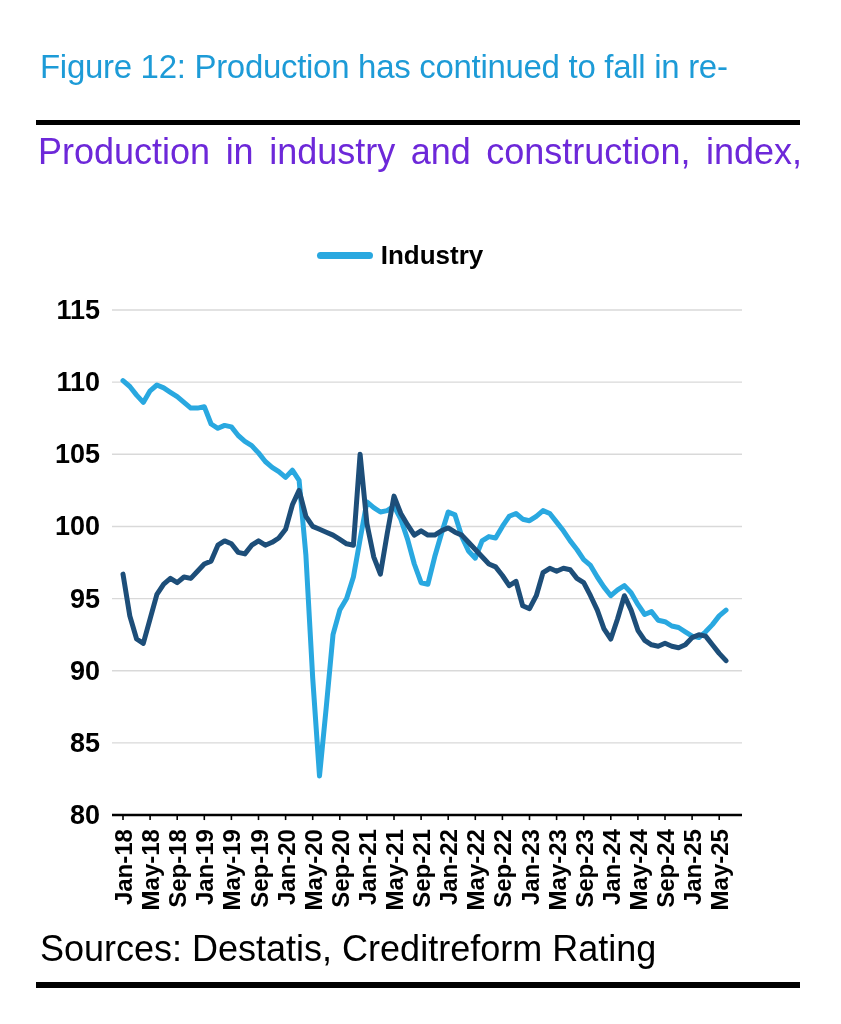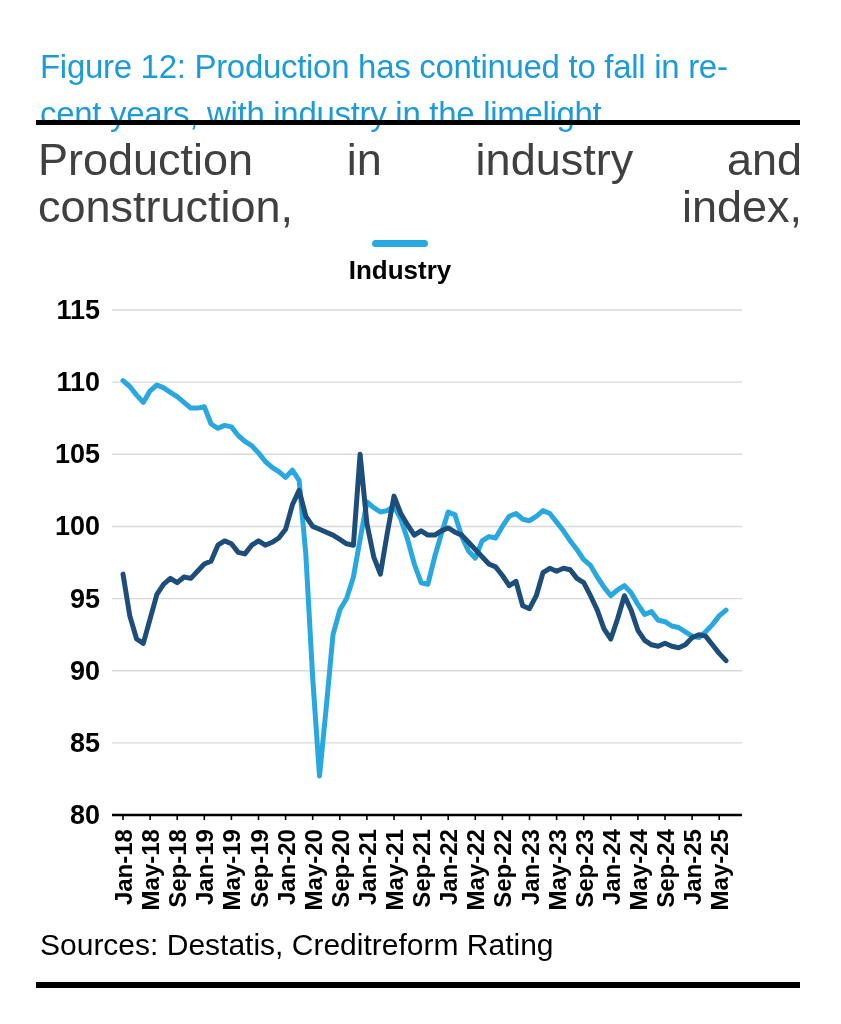--- a/index.html
+++ b/index.html
@@ -9,51 +9,50 @@
   }
   .title{
     position:absolute;left:40px;top:24px;width:770px;
     font-size:33px;line-height:47px;font-weight:400;letter-spacing:-0.3px;
     color:#1d9bd7;white-space:nowrap;margin-top:19px;
   }
   .rule-top{
     position:absolute;left:36px;top:120px;width:764px;height:5px;background:#000;
   }
   .subtitle{
-    position:absolute;left:38px;top:136px;width:764px;
-    font-size:45px;line-height:47px;font-weight:400;color:#404040;
+    position:absolute;left:38px;top:128px;width:764px;
+    font-size:36px;line-height:47px;font-weight:400;color:#6d28d9;
   }
   .subtitle .just{text-align:justify;text-align-last:justify;}
   .subtitle .plain{text-align:left;white-space:nowrap;}
   .legend{
     position:absolute;left:0;top:240px;width:800px;
     display:flex;justify-content:center;align-items:center;gap:46px;
   }
-  .legend-item{display:flex;align-items:center;gap:8px;flex-direction:column;}
+  .legend-item{display:flex;align-items:center;gap:8px;}
   .legend-swatch{width:56px;height:7px;border-radius:4px;}
   .legend-label{font-size:26px;font-weight:700;color:#000;}
   .chart-wrap{position:absolute;left:0;top:285px;width:841px;height:640px;}
   .ylab{font-family:"Liberation Sans",sans-serif;font-size:27px;font-weight:700;fill:#000;}
   .xlab{font-family:"Liberation Sans",sans-serif;font-size:24px;font-weight:700;fill:#000;}
   .sources{
     position:absolute;left:40px;top:928px;width:760px;
-    font-size:30px;font-weight:400;color:#000;
+    font-size:36px;font-weight:400;color:#000;
   }
   .rule-bottom{
     position:absolute;left:36px;top:982px;width:764px;height:6px;background:#000;
   }
 </style>
 </head>
 <body>
 
 <div class="page">
 
   <div class="title">
     <div>Figure 12: Production has continued to fall in re-</div>
-    <div>cent years, with industry in the limelight</div>
   </div>
 
   <div class="rule-top"></div>
 
   <div class="subtitle">
     <div class="just">Production in industry and construction, index,</div>
   </div>
 
   <div class="legend">
     <div class="legend-item">

